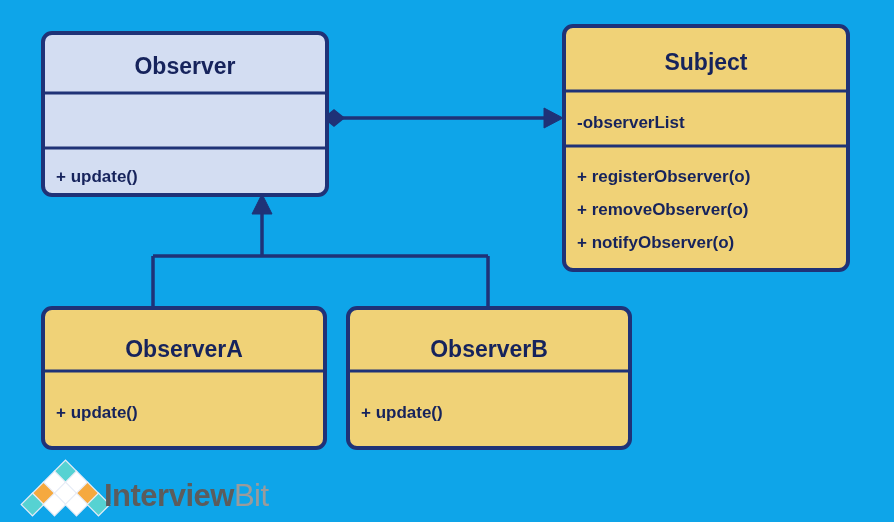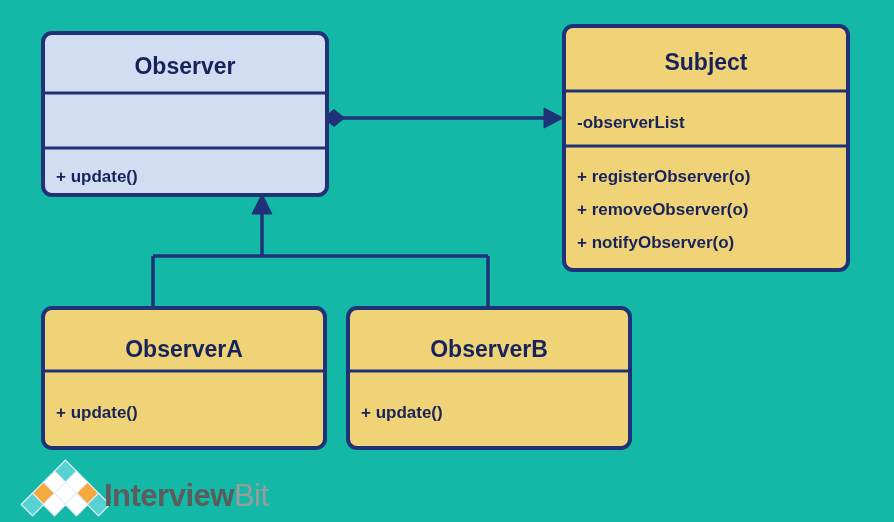--- a/index.html
+++ b/index.html
@@ -12,21 +12,21 @@
     height: 522px;
     background: #e8ecf6;
     font-family: "Liberation Sans", sans-serif;
     overflow: hidden;
     position: relative;
   }
   #diagram-root {
     position: relative;
     width: 894px;
     height: 522px;
-    background: #14b8a6;
+    background: #0ea5e9;
     text-align: right;
   }
   svg.diagram-canvas {
     position: absolute;
     left: 0;
     top: 0;
     width: 894px;
     height: 522px;
     display: block;
   }

